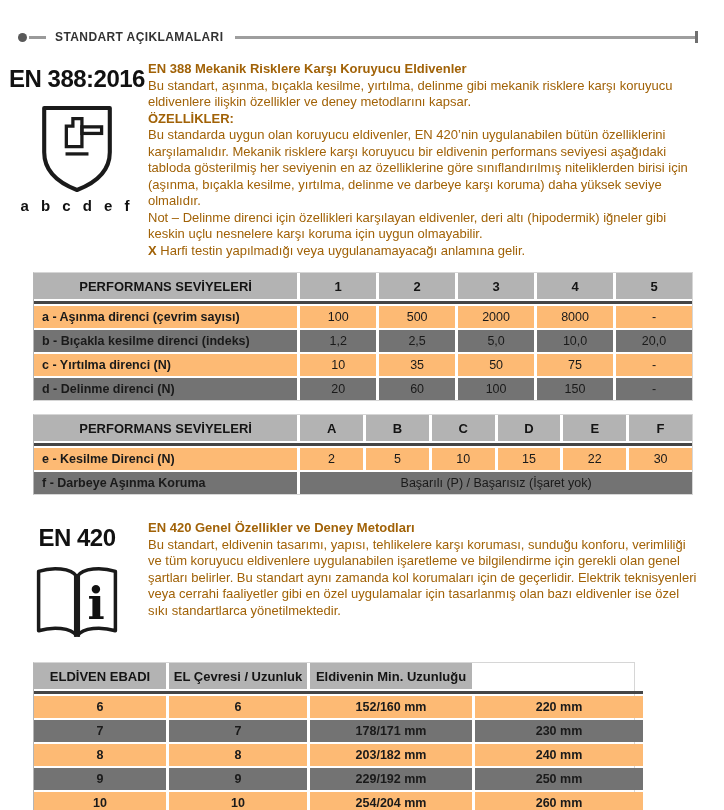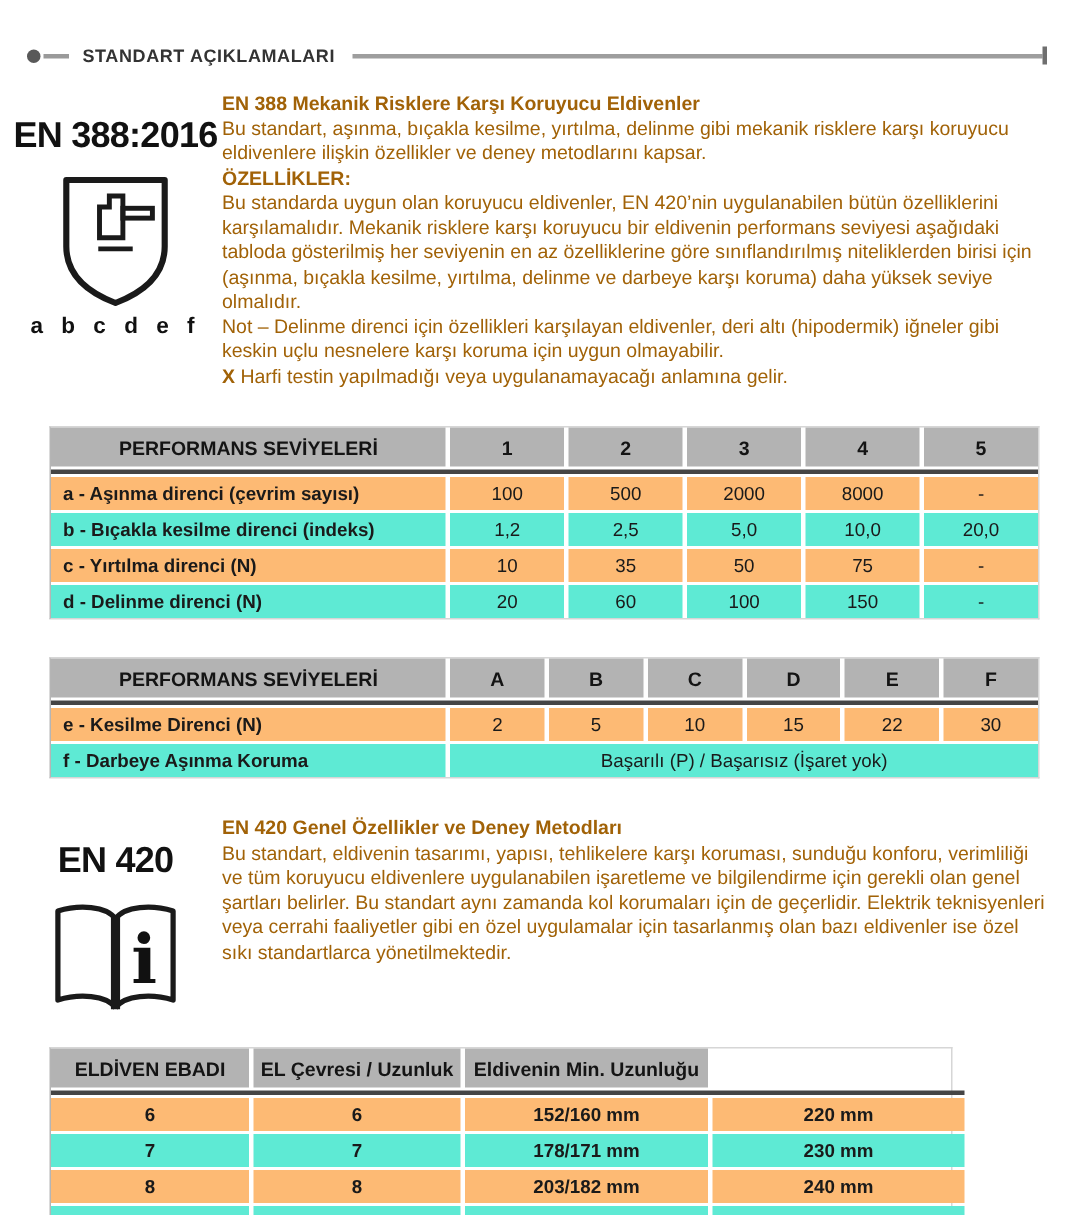--- a/index.html
+++ b/index.html
@@ -12,52 +12,52 @@
   .hdr{display:flex;align-items:center;padding:30px 26px 0 18px;}
   .hdr .dot{width:9px;height:9px;border-radius:50%;background:#595959;flex:none;}
   .hdr .dash{width:17px;height:3px;background:#9a9a9a;margin:0 9px 0 2px;flex:none;}
   .hdr h1{font-size:12px;font-weight:bold;letter-spacing:.4px;color:#333;margin:0 12px 0 0;white-space:nowrap;}
   .hdr .rule{flex:1;height:3px;background:#9e9e9e;}
   .hdr .rule-end{width:3px;height:12px;background:#6f6f6f;flex:none;}
 
   
   .std{display:flex;padding:0 24px 0 6px;}
   .std-left{width:142px;flex:none;text-align:center;}
-  .code{font-size:24px;font-weight:bold;color:#111;letter-spacing:-.5px;margin:16px 0 0 0;white-space:nowrap;}
+  .code{font-size:24px;font-weight:bold;color:#111;letter-spacing:-.5px;margin:4px 0 0 0;white-space:nowrap;}
   .picto{display:block;margin:10px auto 0 auto;}
   .letters{font-size:15px;font-weight:bold;letter-spacing:4px;color:#111;margin-top:2px;}
   .std-right{flex:1;max-width:562px;font-size:13px;line-height:16.5px;color:#a16207;}
   .std-right p{margin:0;}
   .b{font-weight:bold;}
   .sec1{margin-top:17px;}
   .sec2{margin-top:25px;}
 
   
   .tbl{
     display:grid;column-gap:3px;row-gap:2px;background:#fff;
     border:1px solid #d6d6d6;border-left:1px solid #b5b5b5;
     margin-left:33px;
   }
-  .tbl1,.tbl2{width:658px;margin-top:25px;}
+  .tbl1,.tbl2{width:658px;margin-top:13px;}
   .tbl1{grid-template-columns:40% repeat(5,1fr);}
   .tbl2{grid-template-columns:40% repeat(6,1fr);}
   .tbl3{width:600px;margin-top:14px;grid-template-columns:22% 23% 27% 28%;}
   .th{
     background:#b3b3b3;height:26px;display:flex;align-items:center;justify-content:center;
     font-size:13px;font-weight:bold;color:#141414;white-space:nowrap;
   }
   .th-label{justify-content:center;}
   .divider{grid-column:1/-1;height:3px;background:#454545;}
   .td{
     height:22px;display:flex;align-items:center;justify-content:center;
     font-size:12.5px;color:#1a1a1a;white-space:nowrap;
   }
   .td.label{justify-content:flex-start;padding-left:8px;font-weight:bold;}
   .row-light{background:#fdba74;}
-  .row-dark{background:#5eead4;}
+  .row-dark{background:#737373;}
   .tbl3 .td{font-weight:bold;}
   .span-cell{grid-column:2/-1;}
 </style>
 </head>
 <body>
 
 <div class="page">
 
   <div class="hdr">
     <span class="dot"></span>

